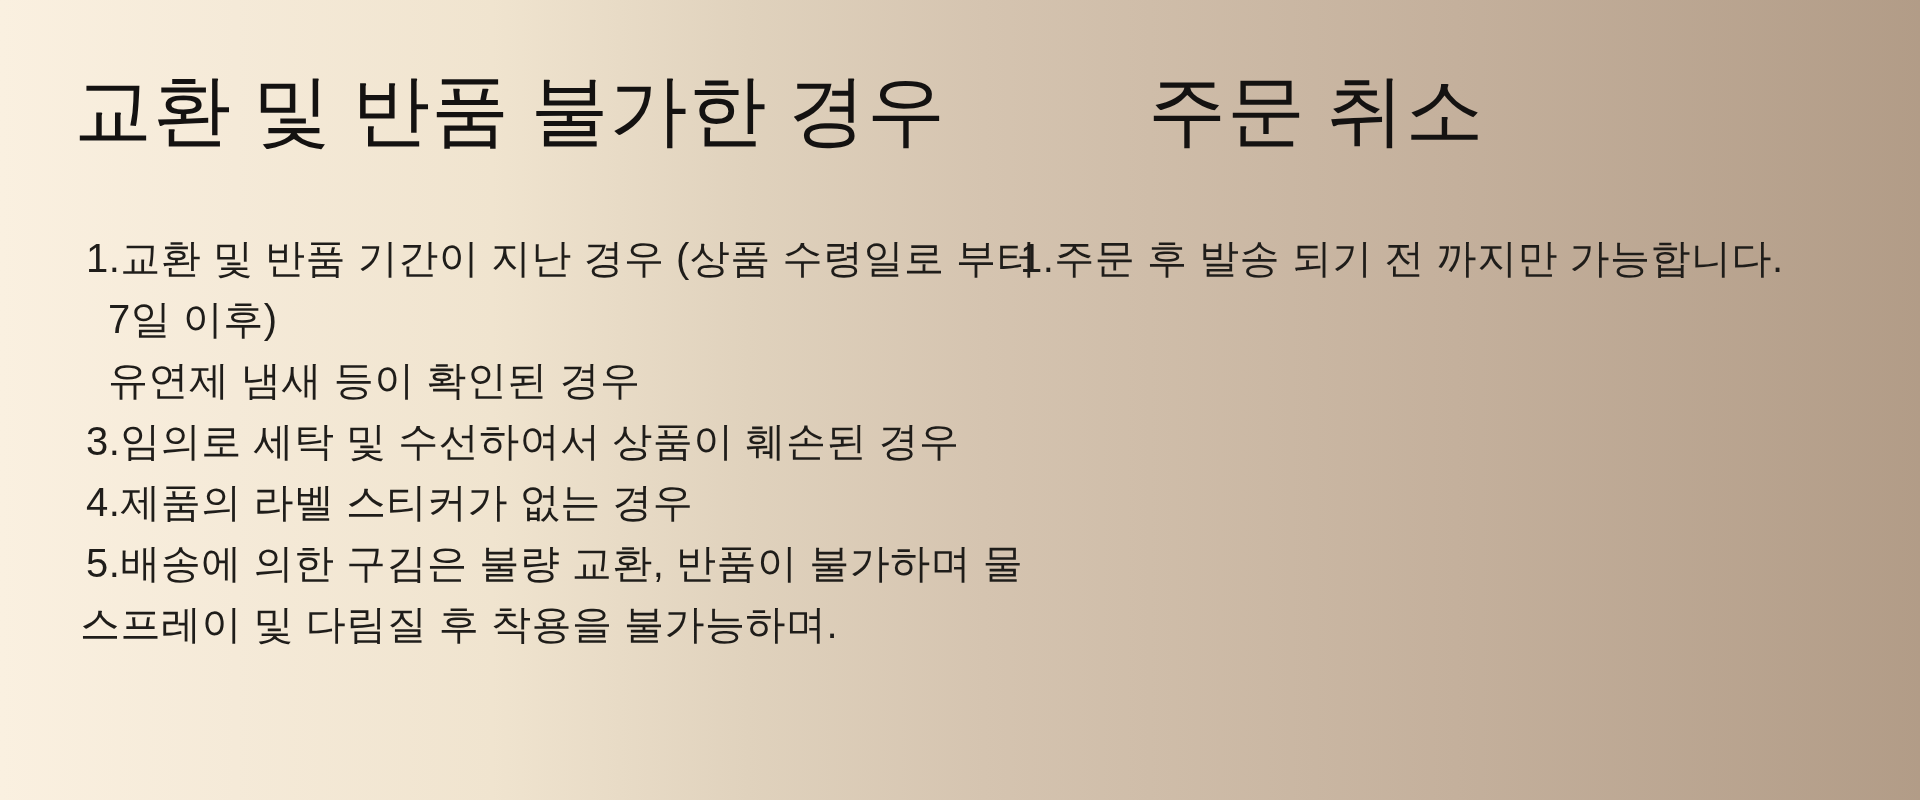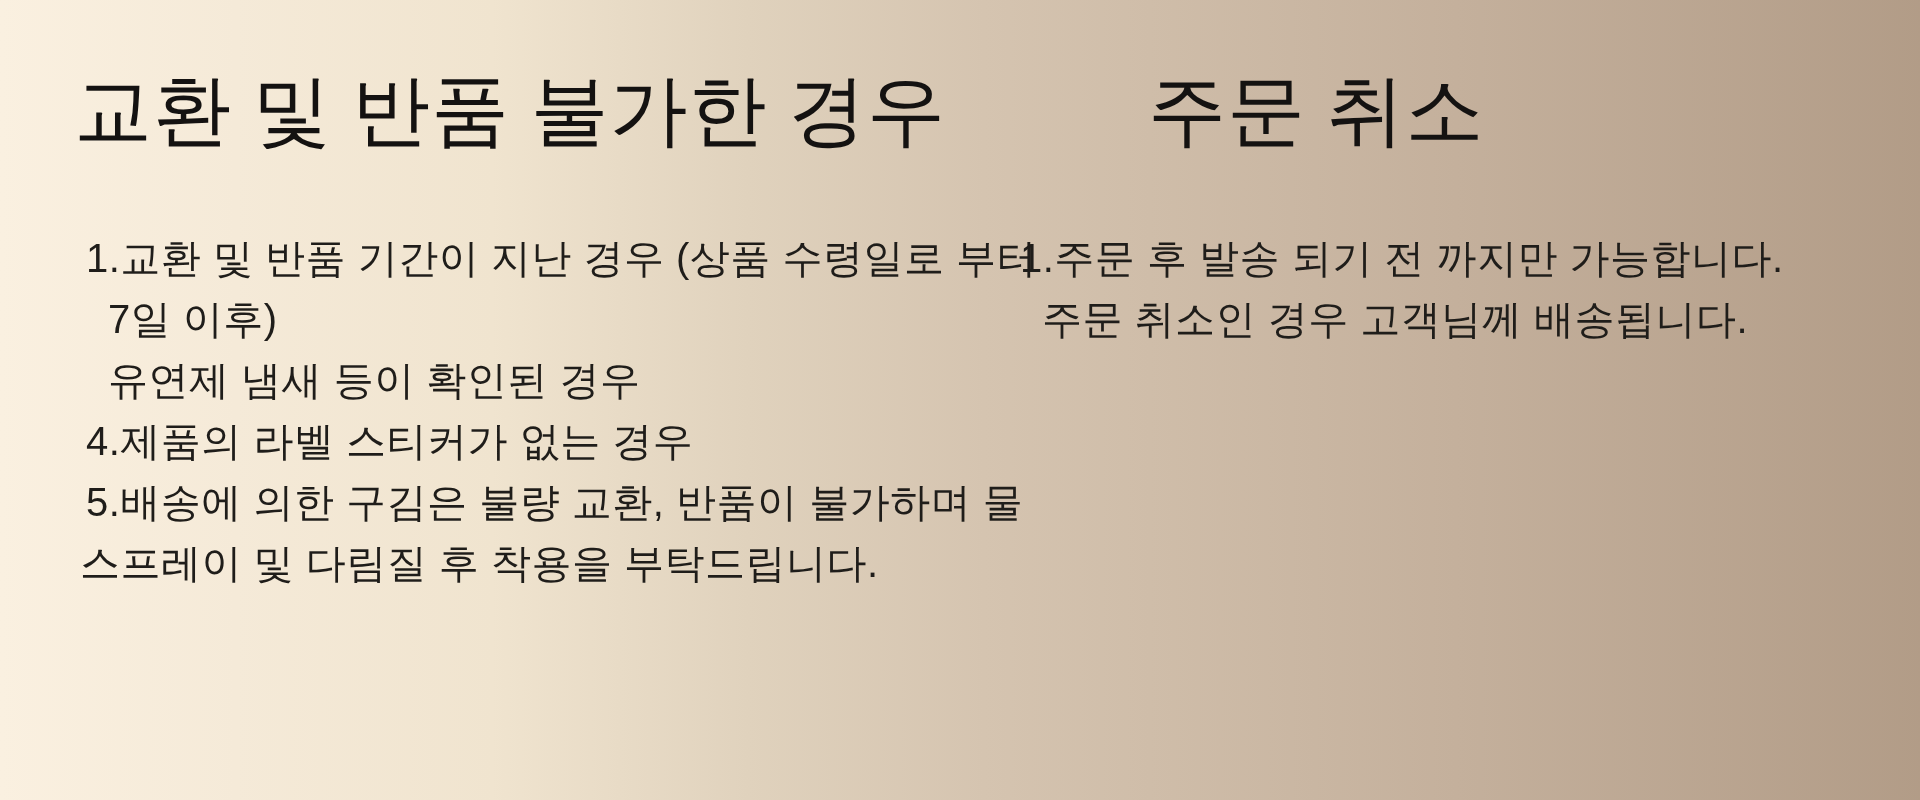--- a/index.html
+++ b/index.html
@@ -60,27 +60,27 @@
 <body>
 
 <div class="canvas">
 
   <section>
     <h1 class="section-title title-left">교환 및 반품 불가한 경우</h1>
     <div class="policy-list list-left">
       <p class="policy-line">1.교환 및 반품 기간이 지난 경우 (상품 수령일로 부터</p>
       <p class="policy-line indent">7일 이후)</p>
       <p class="policy-line indent">유연제 냄새 등이 확인된 경우</p>
+      <p class="policy-line">3.임의로 세탁 및 수선하여서 상품이 훼손된 경우</p>
       <p class="policy-line">4.제품의 라벨 스티커가 없는 경우</p>
       <p class="policy-line">5.배송에 의한 구김은 불량 교환, 반품이 불가하며 물</p>
-      <p class="policy-line outdent">스프레이 및 다림질 후 착용을 부탁드립니다.</p>
+      <p class="policy-line outdent">스프레이 및 다림질 후 착용을 불가능하며.</p>
     </div>
   </section>
 
   <section>
     <h1 class="section-title title-right">주문 취소</h1>
     <div class="policy-list list-right">
       <p class="policy-line">1.주문 후 발송 되기 전 까지만 가능합니다.</p>
-      <p class="policy-line indent">주문 취소인 경우 고객님께 배송됩니다.</p>
     </div>
   </section>
 
 </div>
 
 </body></html>

